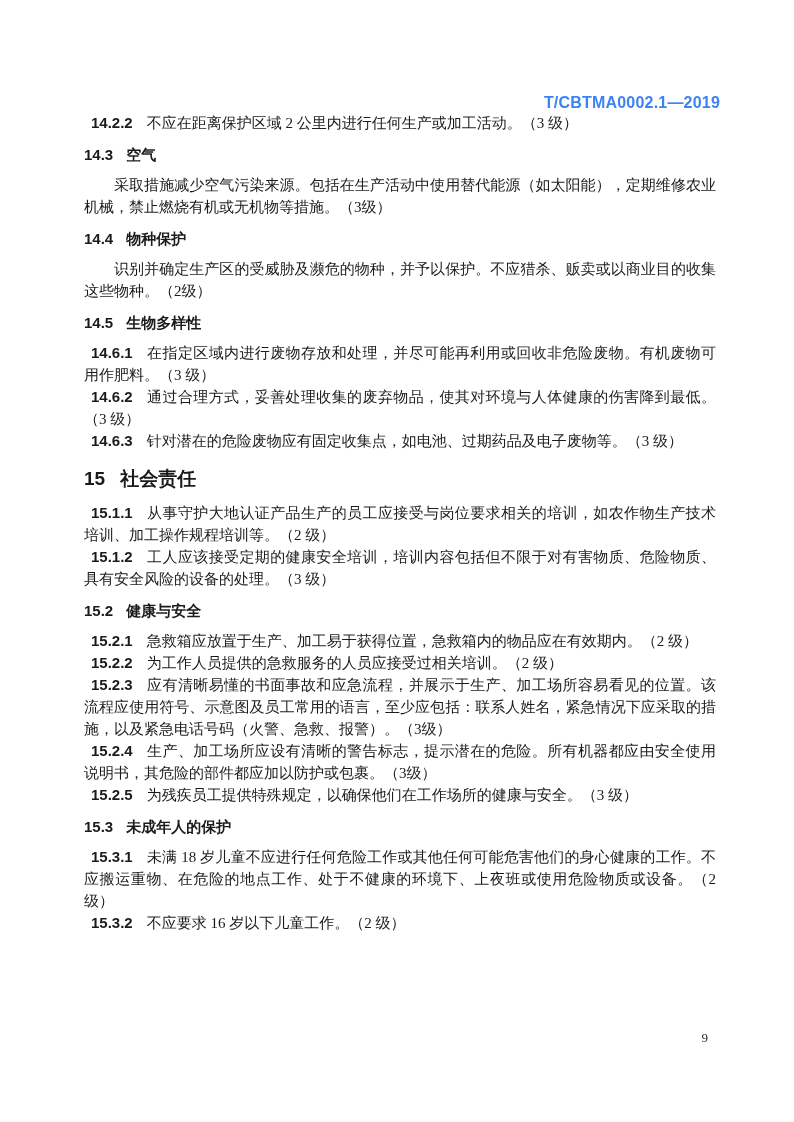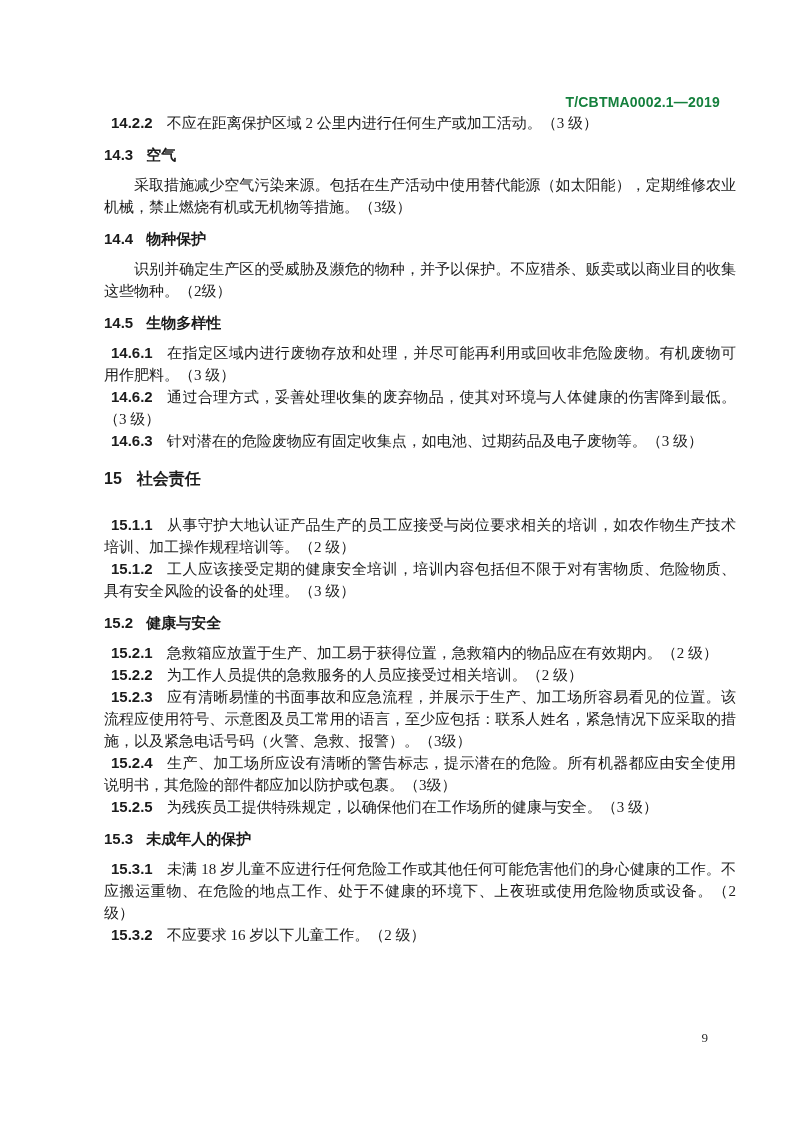--- a/index.html
+++ b/index.html
@@ -14,28 +14,28 @@
     overflow: hidden;
   }
   .header {
     position: absolute;
     top: 94px;
     left: 106px;
     right: 74px;
     text-align: right;
     font-family: "Liberation Sans", "DejaVu Sans", sans-serif;
     font-weight: bold;
-    font-size: 14px;
+    font-size: 16px;
     letter-spacing: 0.2px;
-    color: #15803d;
+    color: #3b82f6;
   }
   .content {
     position: absolute;
     top: 112px;
-    left: 104px;
+    left: 84px;
     width: 632px;
   }
   .clause, .para {
     margin: 0;
     font-size: 15px;
     line-height: 22px;
     text-align: justify;
     color: #1b1b1b;
   }
   .clause { text-indent: 7px; }
@@ -48,22 +48,22 @@
   .heading, .chapter {
     font-family: "Liberation Sans", "DejaVu Sans", sans-serif;
     font-weight: bold;
     font-size: 15px;
     line-height: 22px;
     margin: 10px 0 8px;
     text-indent: 0;
   }
   .heading .num { margin-right: 13px; }
   .chapter {
-    font-size: 16px;
-    margin: 16px 0 24px;
+    font-size: 19px;
+    margin: 16px 0 12px;
   }
   .chapter .num { margin-right: 15px; }
   .footer {
     position: absolute;
     top: 1030px;
     right: 86px;
     font-size: 13px;
     color: #2a2a2a;
     font-family: "Liberation Serif", "DejaVu Serif", serif;
   }

